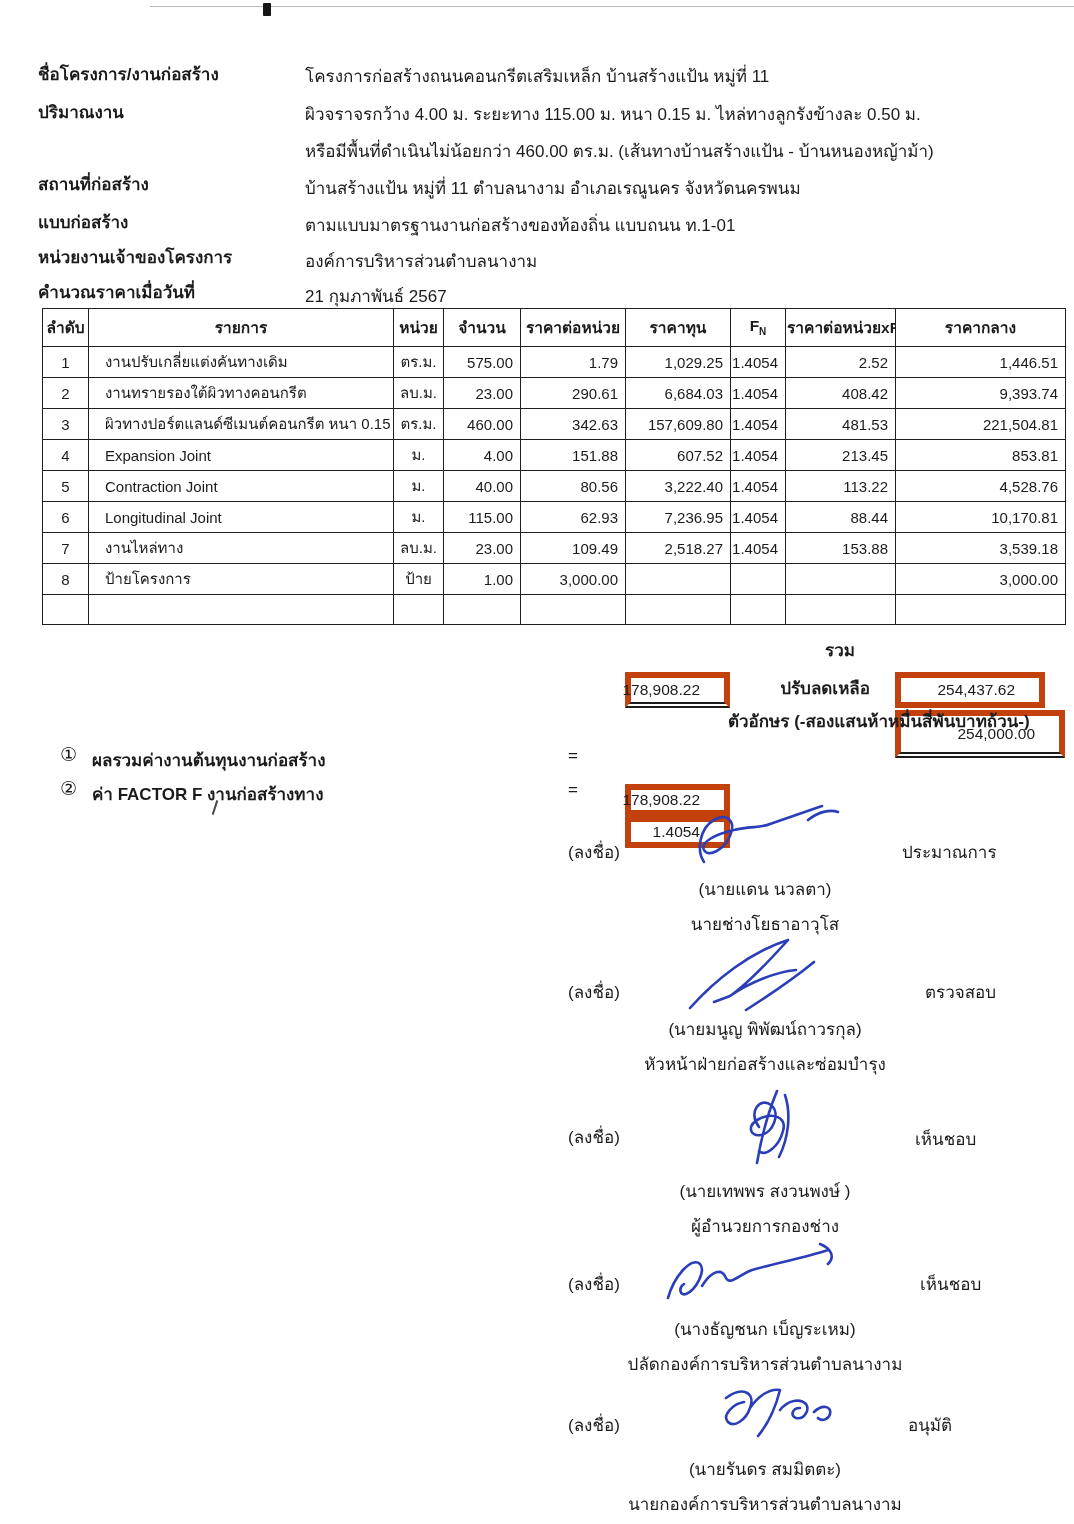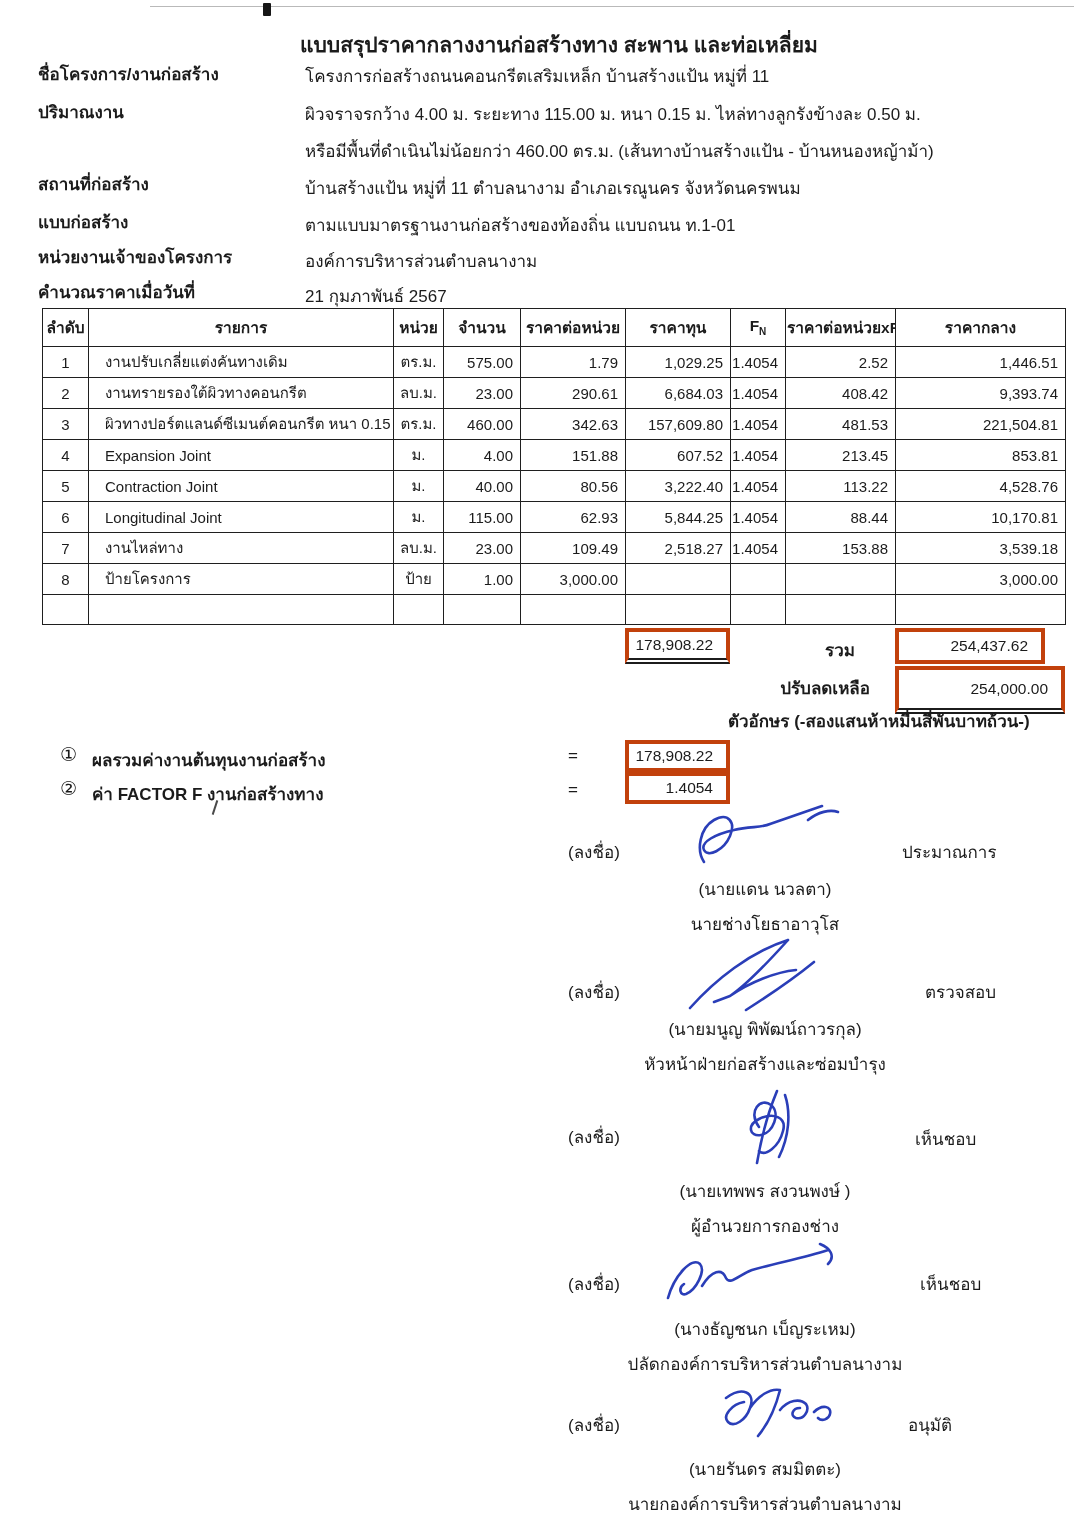--- a/index.html
+++ b/index.html
@@ -20,39 +20,38 @@
   table.main th,table.main td{border:1.6px solid #1f1f1f;font-size:15px;overflow:hidden;white-space:nowrap;box-sizing:border-box;}
   table.main th{height:38px;font-weight:bold;text-align:center;font-size:15.5px;}
   table.main td{height:31px;}
   table.main tr.empty td{height:30px;}
   td.ct{text-align:center;}
   td.rt{text-align:right;padding-right:7px;}
   td.lt{text-align:left;padding-left:16px;font-size:15.5px;}
   sub{font-size:10px;}
 
   
-  .num-box{border:4px solid #c2410c;font-size:15.5px;text-align:right;box-sizing:border-box;
-           display:flex;align-items:center;justify-content:flex-end;padding-right:13px;background:#fff;}
+  .num-box{border:6px solid #c2410c;font-size:15.5px;text-align:right;box-sizing:border-box;
+           display:flex;align-items:center;justify-content:flex-end;padding-right:24px;background:#fff;margin-top:44px;}
   .dbl{border-bottom:6px double #1c1c1c;}
   .big-lbl{font-weight:bold;font-size:17px;white-space:nowrap;}
 
   .sig-text{font-size:17px;white-space:nowrap;}
   .sig-center{width:420px;text-align:center;font-size:17px;white-space:nowrap;}
   .sig-svg{stroke:#2a3eb8;fill:none;stroke-width:2.6;stroke-linecap:round;stroke-linejoin:round;}
 </style>
 </head>
 <body>
 
 <div id="page">
 
   <div class="scanline"></div>
   <div class="scanblob"></div>
   <div class="slash"></div>
 
-  <div class="abs title" style="left:300px;top:28px;">แบบสรุปราคากลางงานก่อสร้างทาง  สะพาน  และท่อเหลี่ยม</div>
 
   <div class="abs lbl" style="left:38px;top:60px;">ชื่อโครงการ/งานก่อสร้าง</div>
   <div class="abs lbl" style="left:38px;top:98px;">ปริมาณงาน</div>
   <div class="abs lbl" style="left:38px;top:170px;">สถานที่ก่อสร้าง</div>
   <div class="abs lbl" style="left:38px;top:208px;">แบบก่อสร้าง</div>
   <div class="abs lbl" style="left:38px;top:243px;">หน่วยงานเจ้าของโครงการ</div>
   <div class="abs lbl" style="left:38px;top:278px;">คำนวณราคาเมื่อวันที่</div>
 
   <div class="abs val" style="left:305px;top:62px;">โครงการก่อสร้างถนนคอนกรีตเสริมเหล็ก บ้านสร้างแป้น  หมู่ที่ 11</div>
   <div class="abs val" style="left:305px;top:100px;">ผิวจราจรกว้าง 4.00 ม. ระยะทาง 115.00 ม. หนา 0.15 ม. ไหล่ทางลูกรังข้างละ 0.50 ม.</div>
@@ -141,21 +140,21 @@
         <td class="rt">1.4054</td>
         <td class="rt">113.22</td>
         <td class="rt">4,528.76</td>
       </tr>
       <tr>
         <td class="ct">6</td>
         <td class="lt">Longitudinal  Joint</td>
         <td class="ct">ม.</td>
         <td class="rt">115.00</td>
         <td class="rt">62.93</td>
-        <td class="rt">5,844.25</td>
+        <td class="rt">7,236.95</td>
         <td class="rt">1.4054</td>
         <td class="rt">88.44</td>
         <td class="rt">10,170.81</td>
       </tr>
       <tr>
         <td class="ct">7</td>
         <td class="lt">งานไหล่ทาง</td>
         <td class="ct">ลบ.ม.</td>
         <td class="rt">23.00</td>
         <td class="rt">109.49</td>

